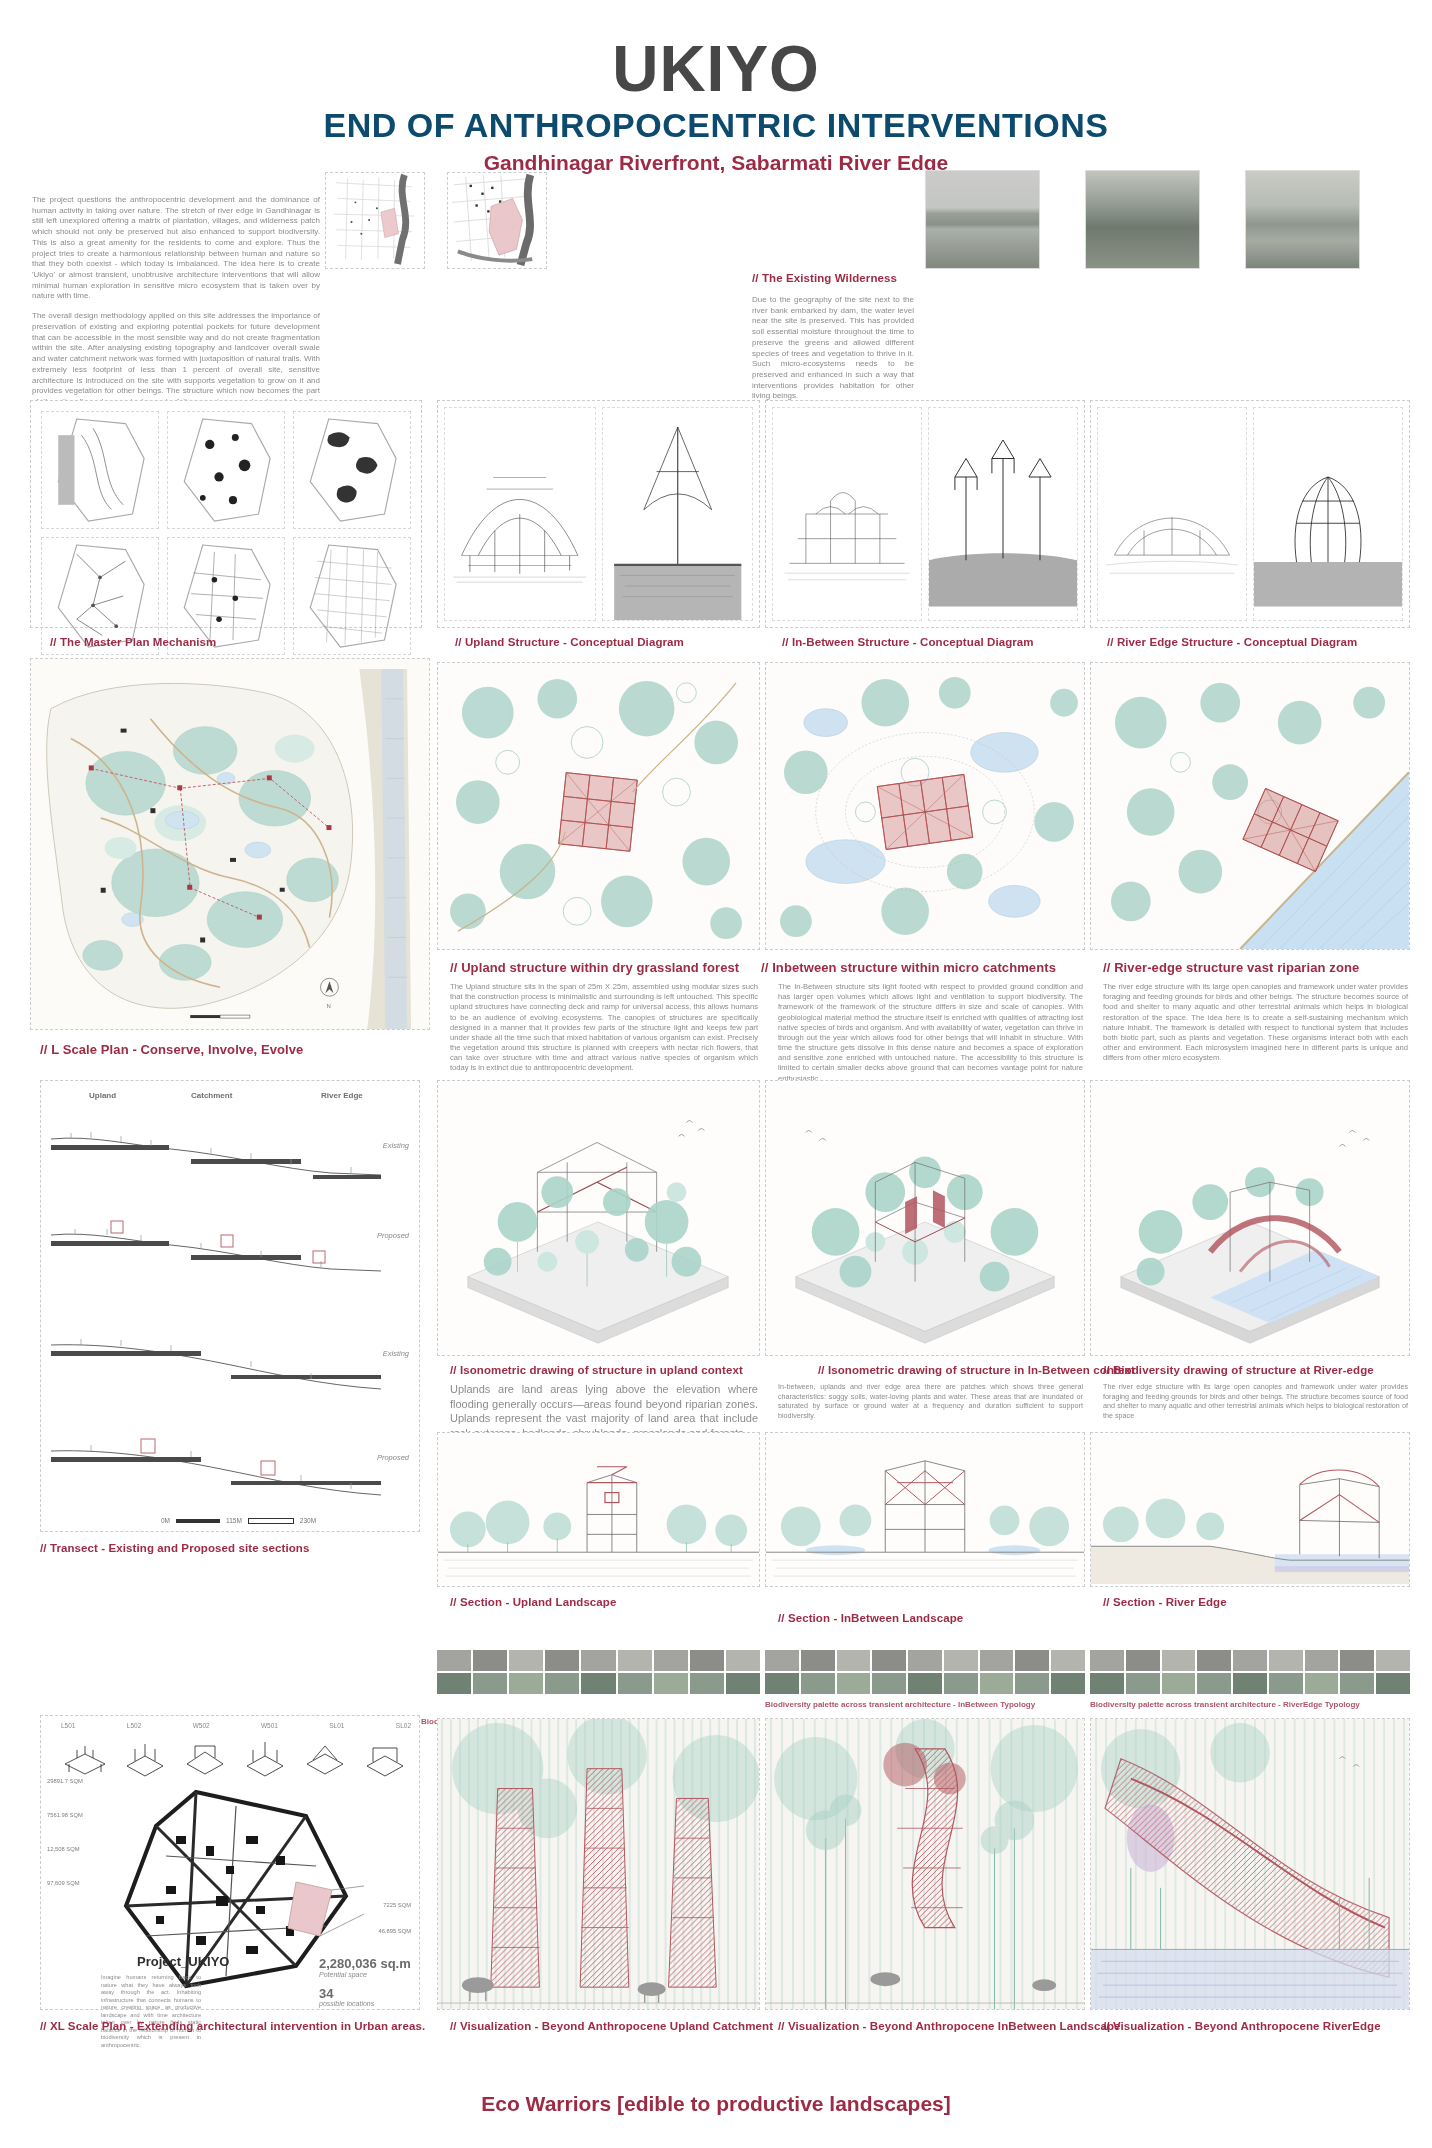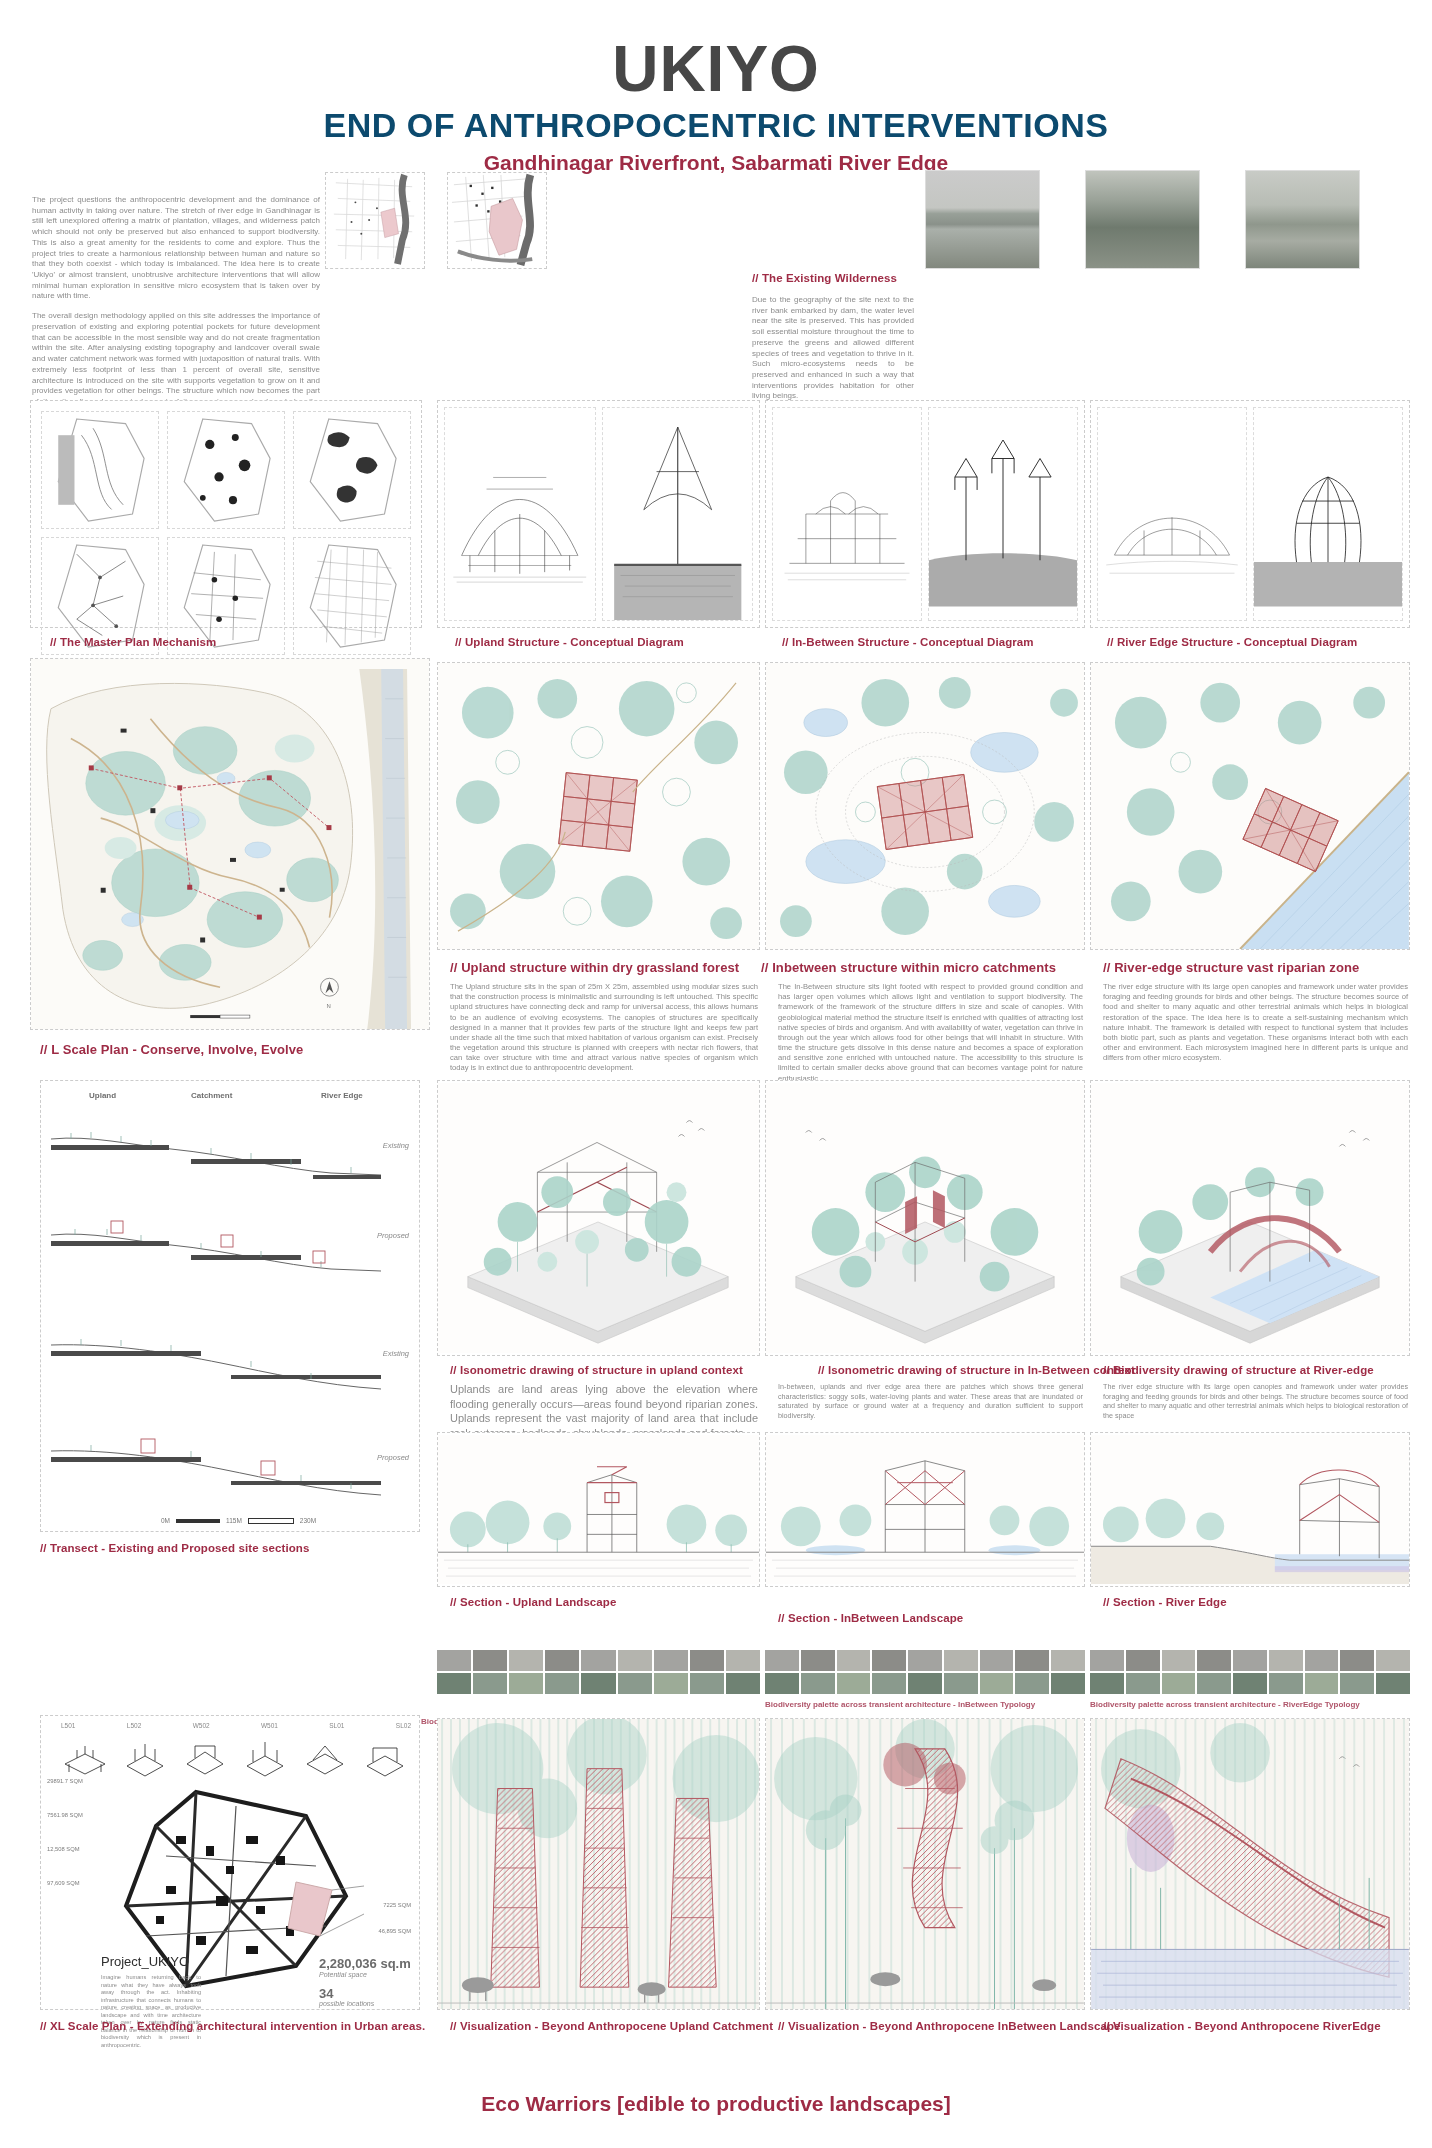--- a/index.html
+++ b/index.html
@@ -30,21 +30,21 @@
   .bio div:nth-child(n+10){background:#8a9a8d;}
   .bio div:nth-child(n+10):nth-child(2n){background:#6f8273;}
   .bio div:nth-child(n+10):nth-child(4n){background:#9cab97;}
   .tr-label{font-size:8px;color:#6f6f6f;font-weight:bold;}
   .tr-state{font-size:7.5px;color:#8a8a8a;font-style:italic;}
   .scale-txt{font-size:6.5px;color:#777;}
   .stat-val{font-size:13px;font-weight:bold;color:#6b6b6b;}
   .stat-lab{font-size:7px;font-style:italic;color:#8c8c8c;}
   .area-lab{font-size:5.8px;color:#7d7d7d;}
   .code-lab{font-size:6.5px;color:#8a8a8a;}
-  .proj-title{font-size:13px;font-weight:normal;color:#2e2e2e;}
+  .proj-title{font-size:13px;font-weight:bold;color:#2e2e2e;margin-left:36px;}
   .proj-body{font-size:5.6px;color:#8c8c8c;line-height:1.35;text-align:justify;}
   .footer{position:absolute;left:0;right:0;text-align:center;font-size:21px;font-weight:600;color:#9e2b45;}
   svg{display:block;}
 </style>
 </head>
 <body>
 
 <div class="page">
 
   <div class="abs" style="left:0;right:0;top:32px;">

